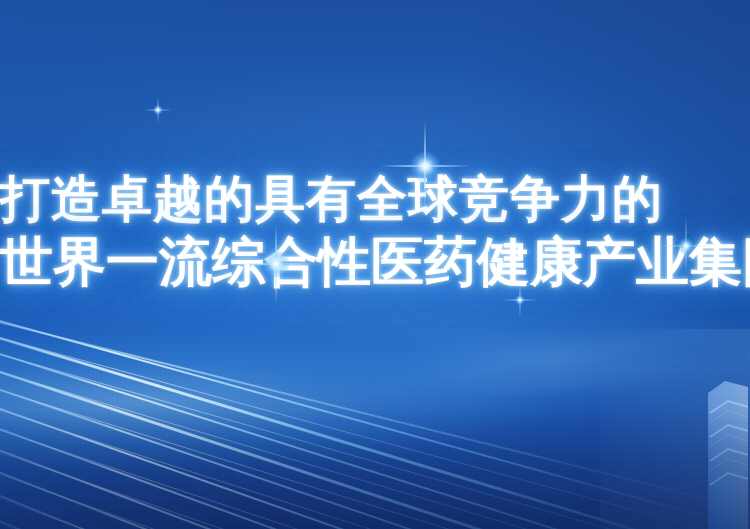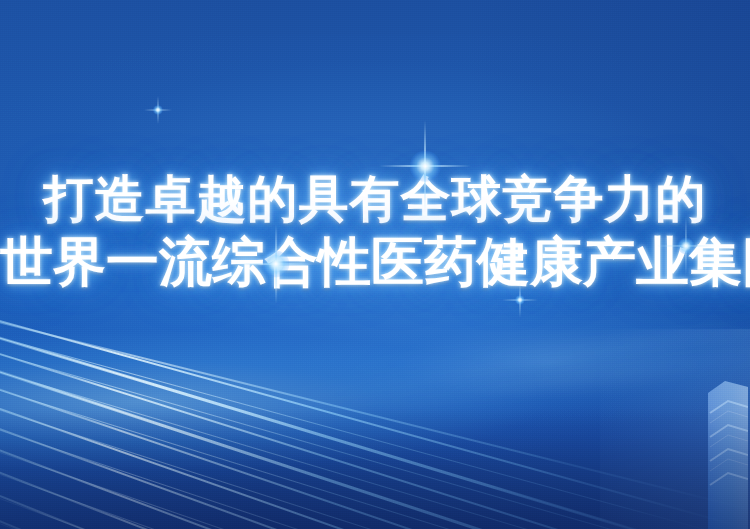--- a/index.html
+++ b/index.html
@@ -127,21 +127,21 @@
       rgba(15,45,112,0.30) 45%,
       rgba(13,38,100,0.52) 100%);
   }
 
   
   .headline {
     position: absolute;
     left: 0;
     right: 0;
     top: 168px;
-    text-align: center;
+    text-align: left;
     pointer-events: none;
   }
   .line {
     display: block;
     color: #ffffff;
     font-family: "Liberation Serif", "DejaVu Serif", serif;
     font-weight: 700;
     letter-spacing: 1px;
     white-space: nowrap;
     text-shadow:

